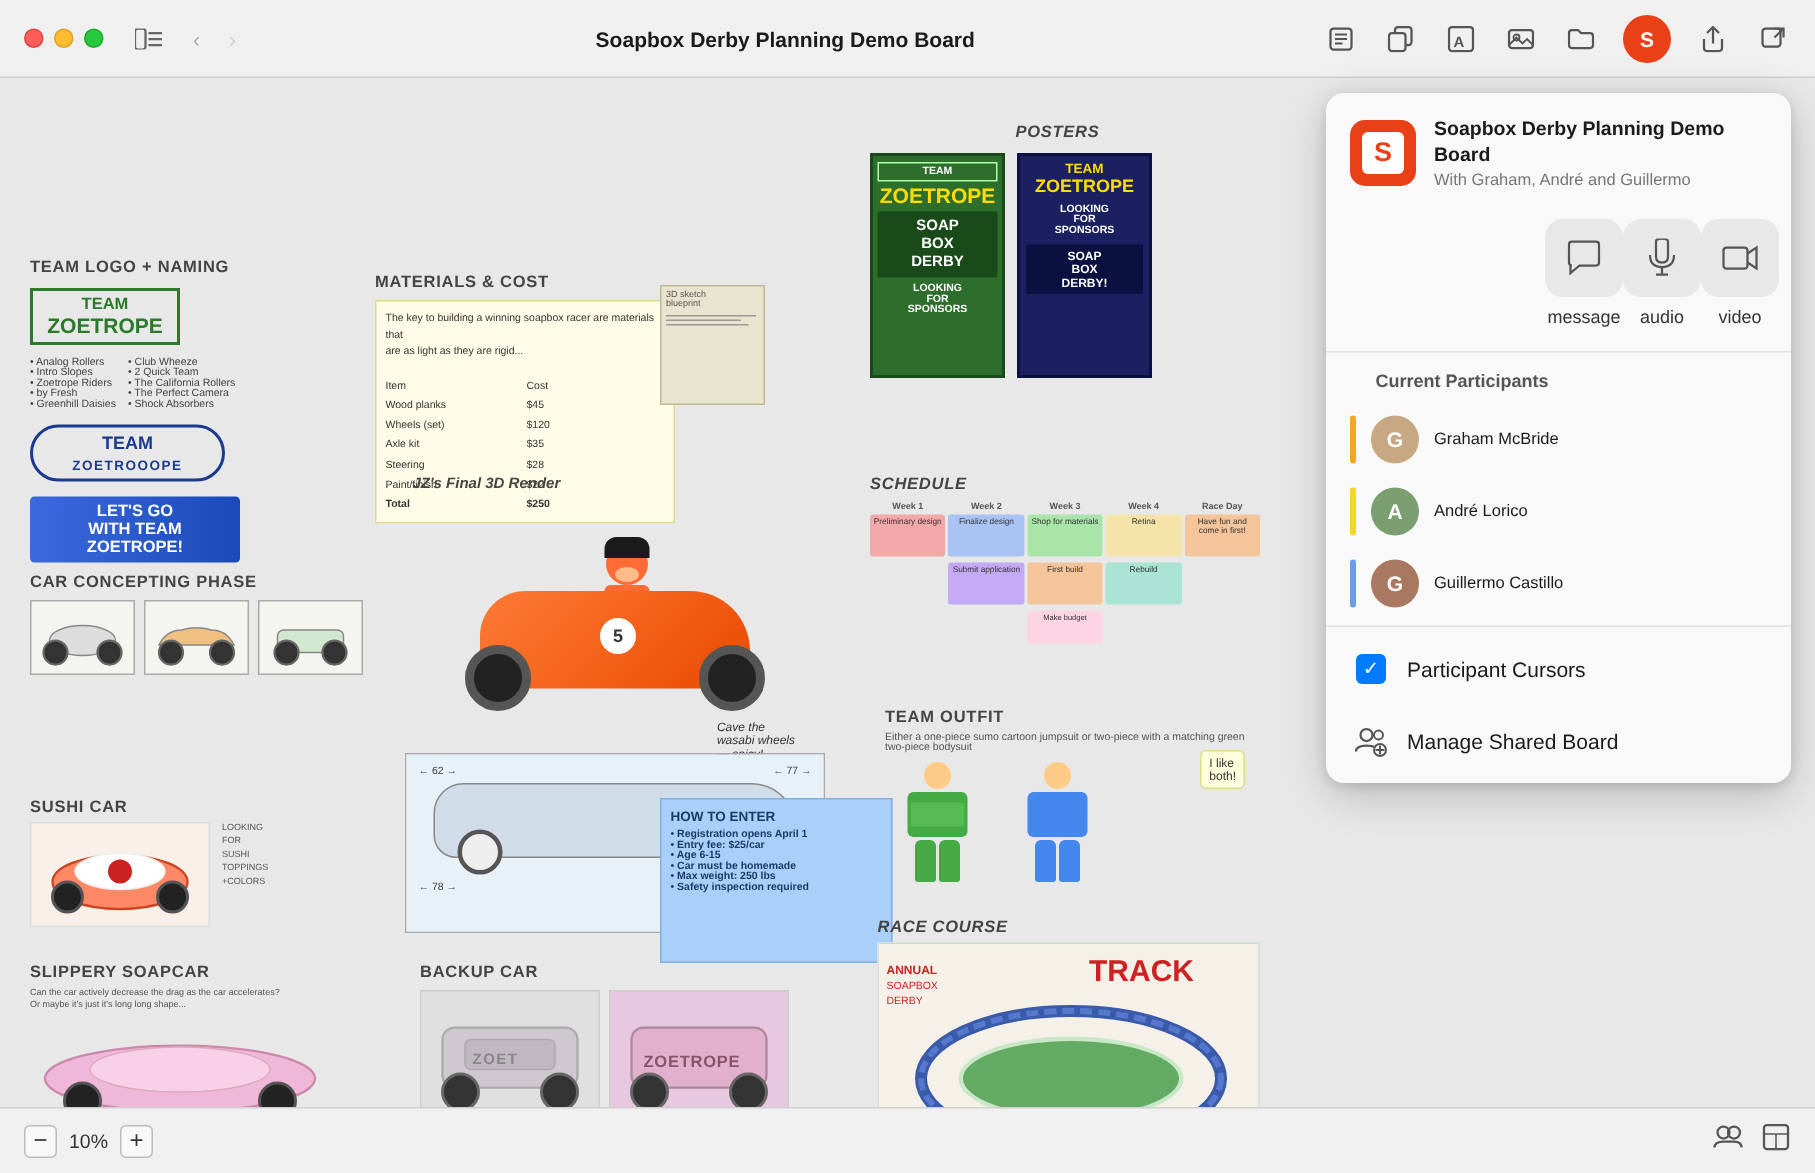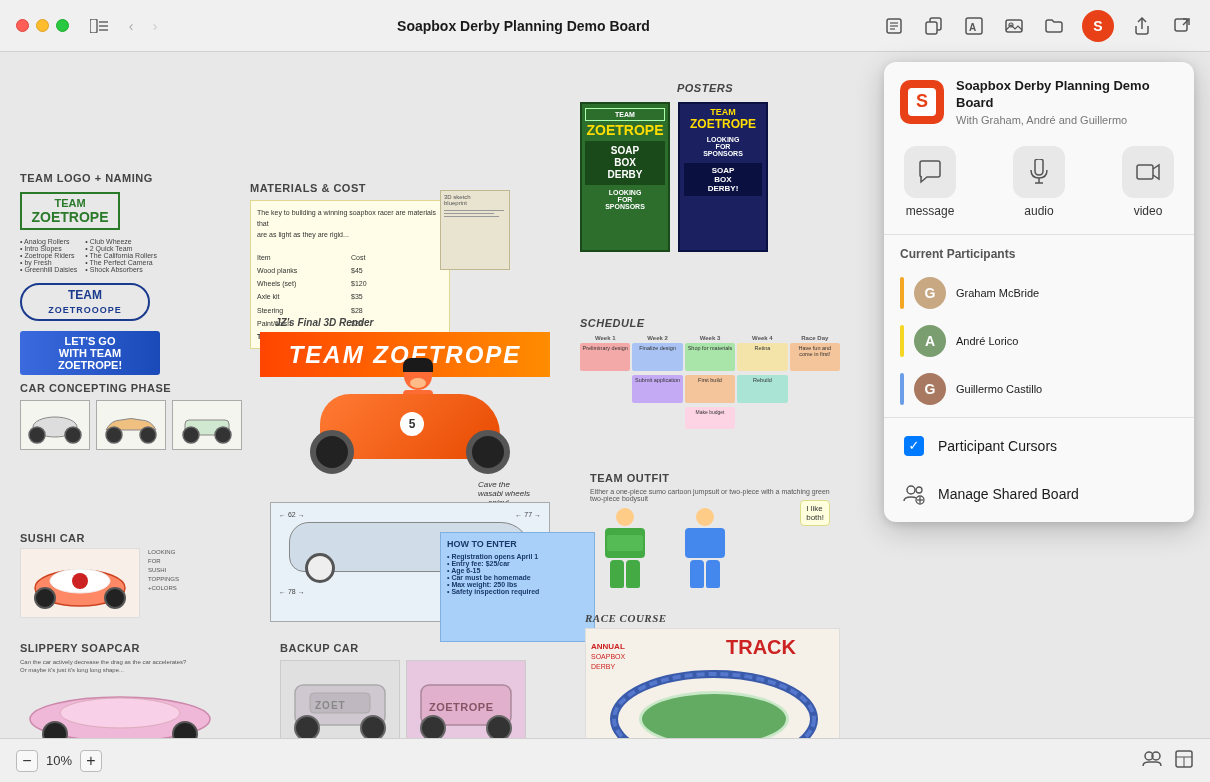--- a/index.html
+++ b/index.html
@@ -206,22 +206,22 @@
       line-height: 1.3;
     }
     .panel-board-subtitle {
       font-size: 11px;
       color: #777;
       margin-top: 2px;
     }
 
     .panel-actions {
       display: flex;
-      justify-content: space-between;
-      padding: 8px 20px 16px;
+      justify-content: flex-end;
+      padding: 8px 8px 16px;
       border-bottom: 1px solid #e0e0e0;
     }
     .panel-action-btn {
       display: flex;
       flex-direction: column;
       align-items: center;
       gap: 6px;
       cursor: pointer;
     }
     .panel-action-icon {
@@ -237,21 +237,21 @@
     }
     .panel-action-label {
       font-size: 12px;
       color: #333;
     }
 
     .panel-section-title {
       font-size: 12px;
       font-weight: 600;
       color: #555;
-      padding: 12px 16px 8px;
+      padding: 12px 33px 8px;
     }
 
     .participant-list {
       padding: 0 8px;
     }
     .participant-item {
       display: flex;
       align-items: center;
       gap: 10px;
       padding: 8px 8px;
@@ -553,23 +553,20 @@
         <div style="background:#a9e4d4; height:28px; border-radius:2px; font-size:5.5px; padding:2px; text-align:center; color:#333; margin-top:2px;">Rebuild</div>
         <div></div>
         <div></div>
         <div></div>
         <div style="background:#fdd4e4; height:22px; border-radius:2px; font-size:5px; padding:2px; text-align:center; color:#333; margin-top:2px;">Make budget</div>
         <div></div>
         <div></div>
       </div>
     </div>
 
-    <div class="team-banner">
-      <span style="color:white; font-weight:900; font-size:24px; letter-spacing:2px; font-style:italic;">TEAM ZOETROPE</span>
-    </div>
 
     <div style="position:absolute; top:300px; left:280px; width:260px; height:170px;">
 
       <div style="position:absolute; top:10px; left:120px; width:36px; height:44px;">
         <div style="width:28px; height:28px; border-radius:50%; background:#ff6b35; margin:0 auto; position:relative;">
           <div style="width:30px; height:14px; background:#1a1a1a; border-radius:8px 8px 0 0; position:absolute; top:-4px; left:-1px;"></div>
 
           <div style="position:absolute; bottom:2px; left:6px; width:16px; height:10px; background:#ffbb88; border-radius:50%;"></div>
         </div>
         <div style="width:30px; height:20px; background:#ff6b35; border-radius:4px; margin:0 auto;"></div>
@@ -721,21 +718,21 @@
             <rect x="10" y="20" width="90" height="40" rx="8" fill="#e0b0cc" stroke="#aa8899" stroke-width="1.5"></rect>
             <text x="18" y="46" font-size="11" font-weight="900" fill="#885566" letter-spacing="0.5">ZOETROPE</text>
             <circle cx="22" cy="63" r="12" fill="#333" stroke="#666" stroke-width="2"></circle>
             <circle cx="88" cy="63" r="12" fill="#333" stroke="#666" stroke-width="2"></circle>
           </svg>
         </div>
       </div>
     </div>
 
     <div class="wb-section" style="top:560px; left:585px; width:265px; height:175px;">
-      <div class="wb-label" style="font-style:italic;font-family:Liberation Serif, serif;">RACE COURSE</div>
+      <div class="wb-label" style="font-style:italic;">RACE COURSE</div>
       <div style="margin-top:4px; background:#f0f0f0; border:1px solid #ddd; width:255px; height:148px; position:relative; overflow:hidden;">
 
         <div style="position:absolute; inset:0; background:#22c55e;">
           <svg width="255" height="148" viewBox="0 0 255 148">
 
             <rect width="255" height="148" fill="#f5f0e8"></rect>
 
             <ellipse cx="128" cy="90" rx="100" ry="45" fill="none" stroke="#3a5aaa" stroke-width="8"></ellipse>
             <ellipse cx="128" cy="90" rx="75" ry="28" fill="#c8e8c8"></ellipse>
 

